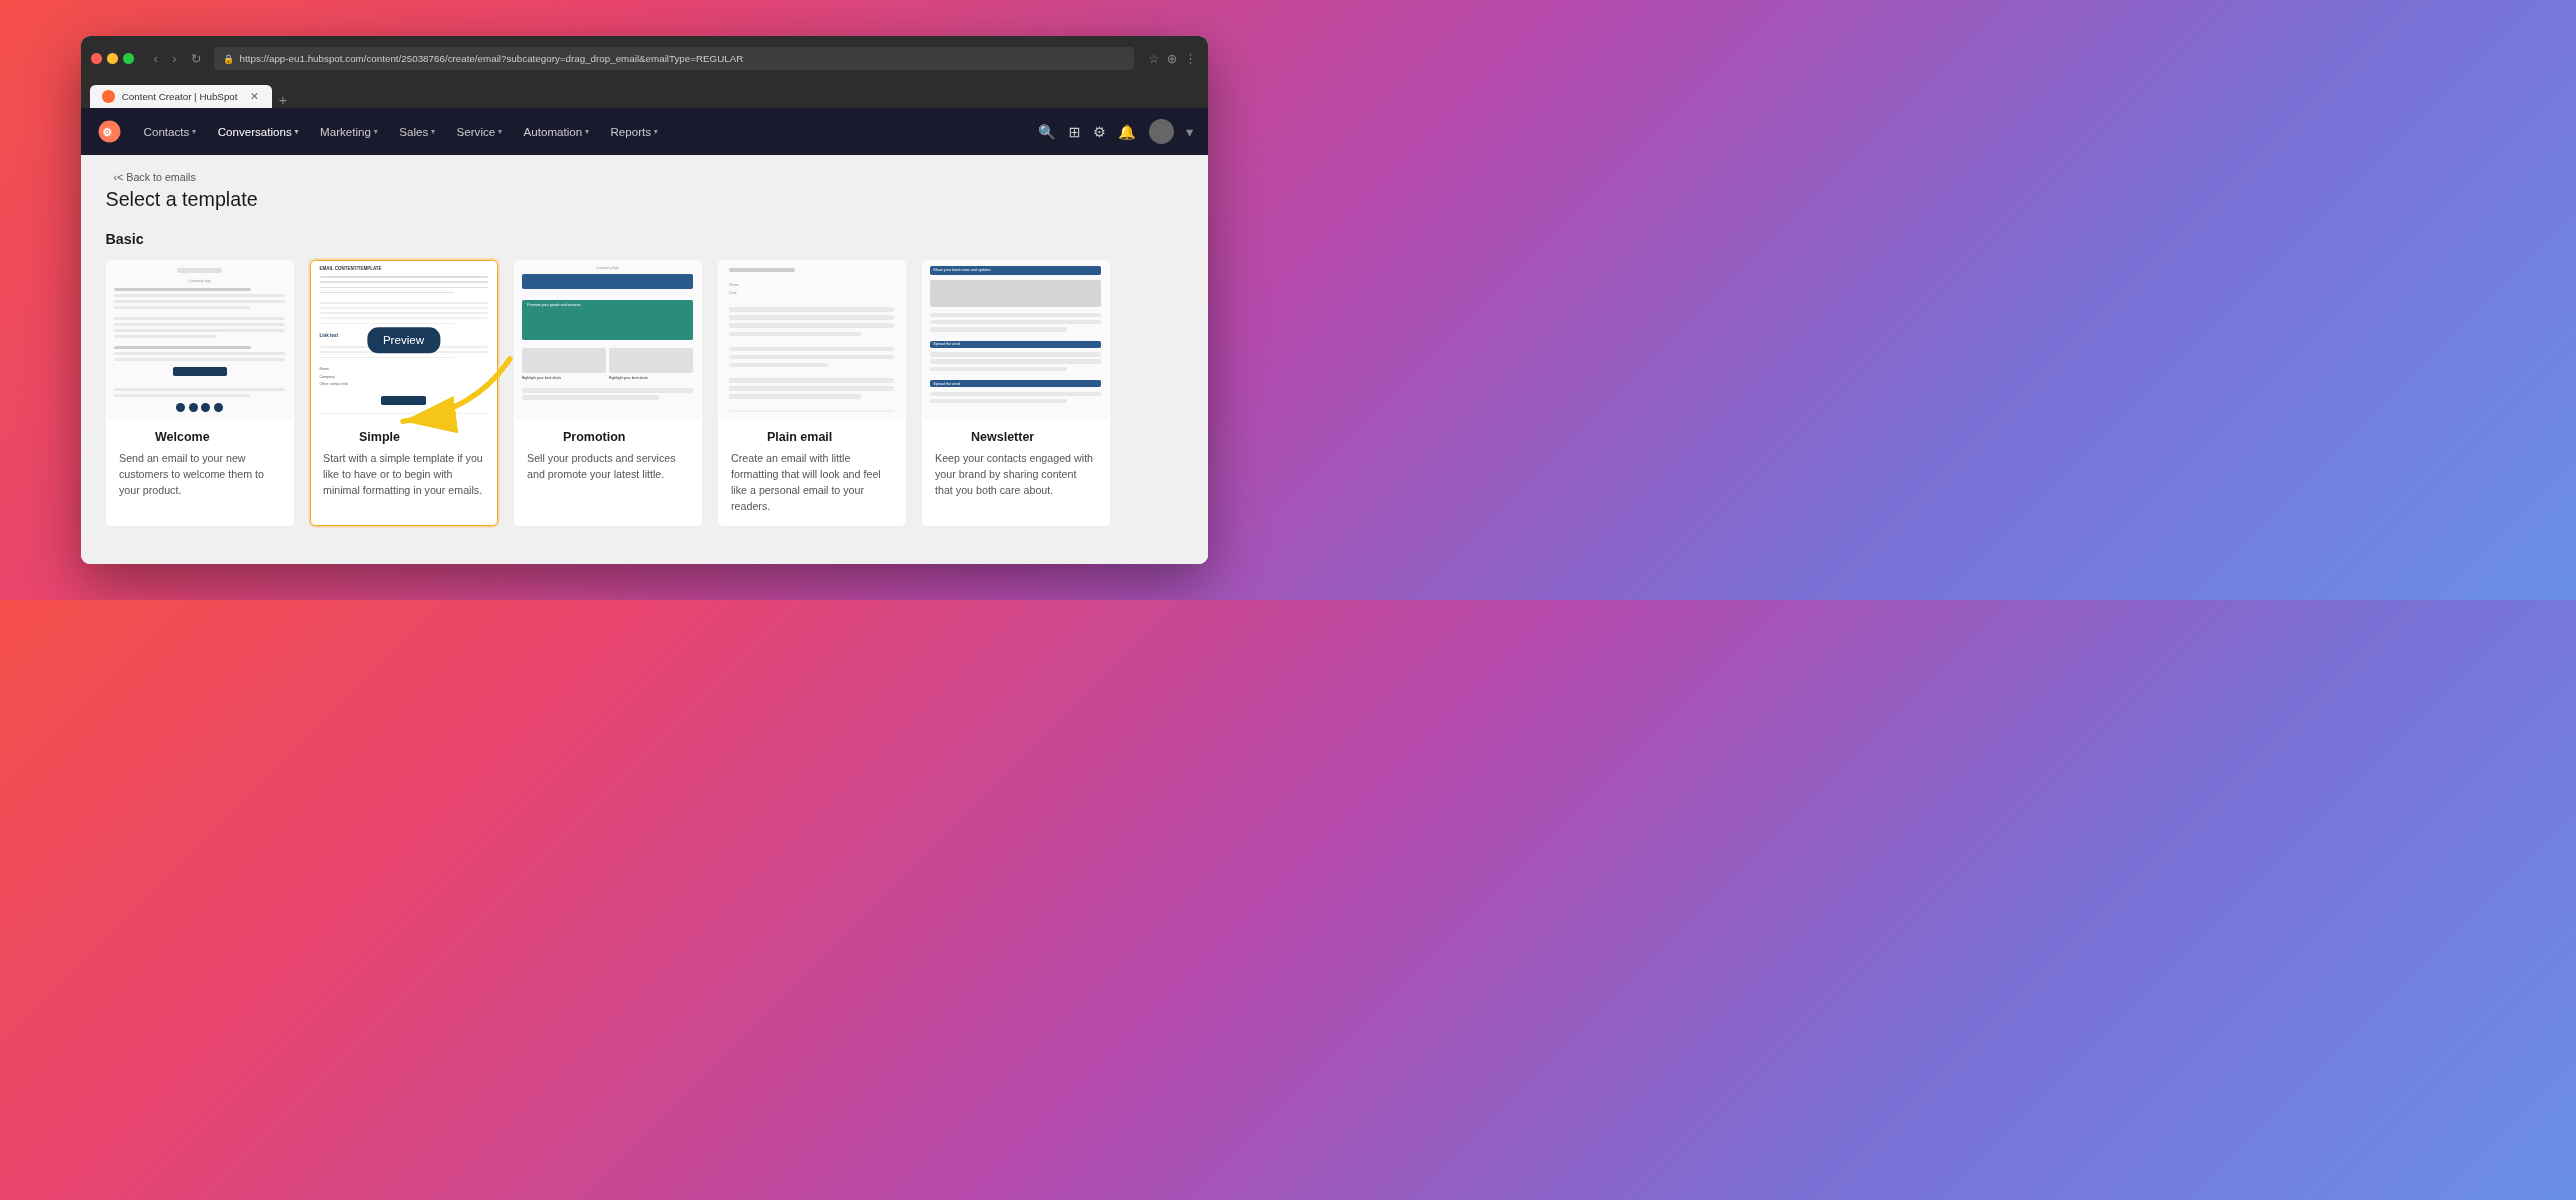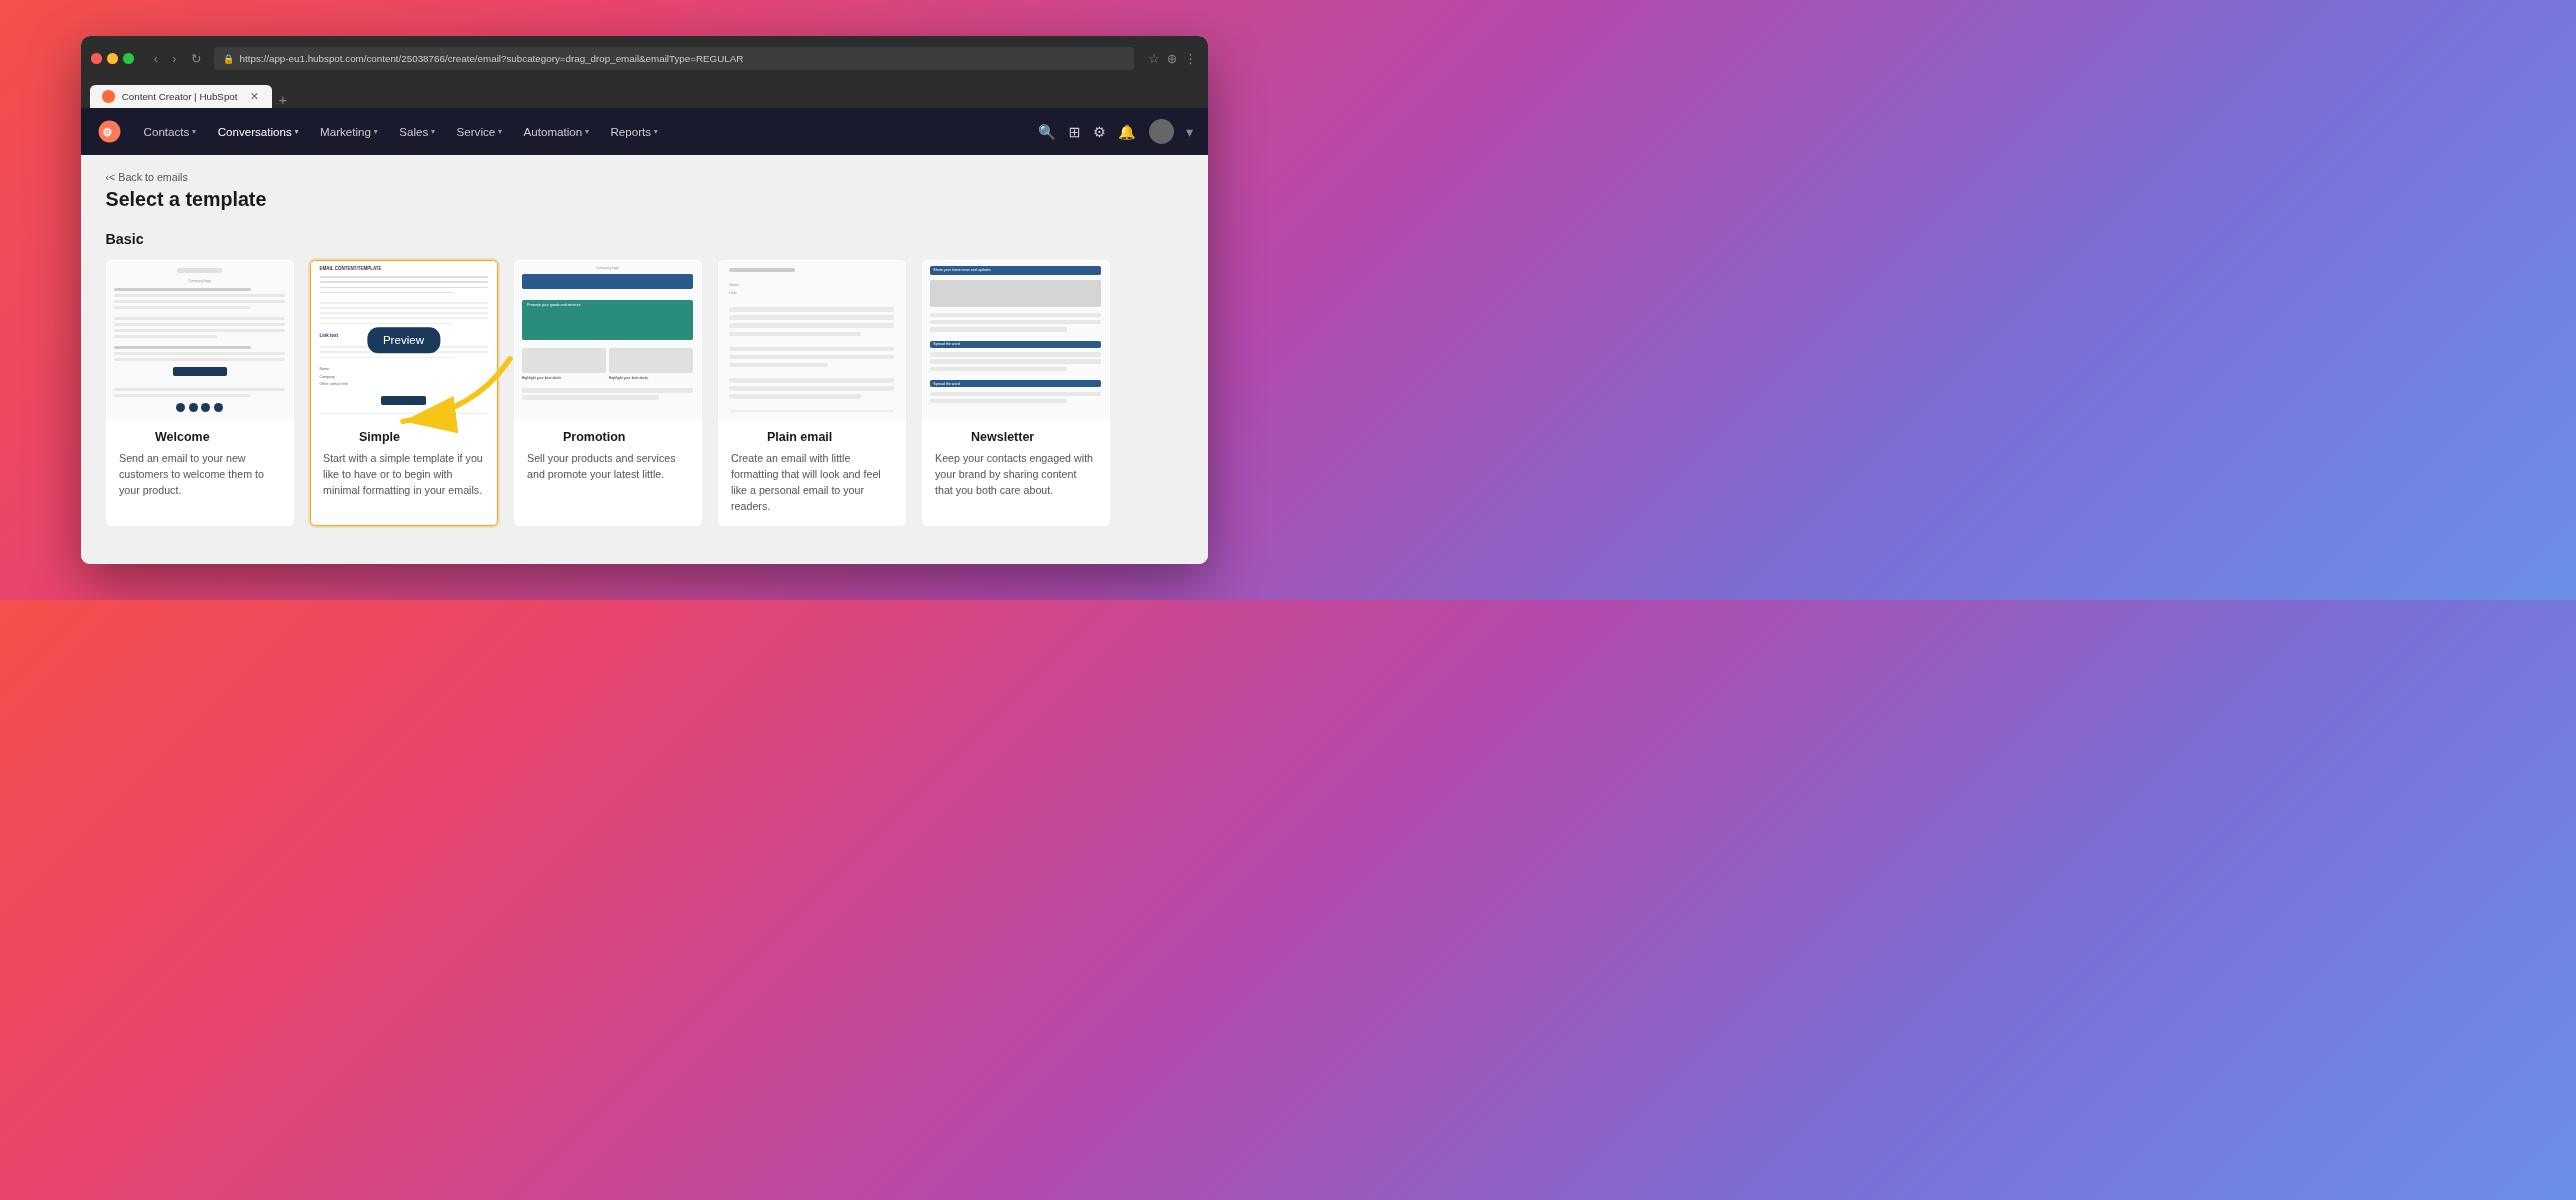--- a/index.html
+++ b/index.html
@@ -206,25 +206,26 @@
     }
 
     .back-link {
       font-size: 10.7px;
       color: #555;
       display: flex;
       align-items: flex-start;
       gap: 3.6px;
       margin-bottom: 5.4px;
       cursor: pointer;
+      margin-left: 8px;
     }
 
     .page-title {
       font-size: 19.7px;
-      font-weight: 700;
+      font-weight: 400;
       color: #1a1a1a;
     }
 
     .templates-area {
       flex: 1;
       padding: 9px 25px 14.3px;
       overflow: hidden;
     }
 
     .section-label {

